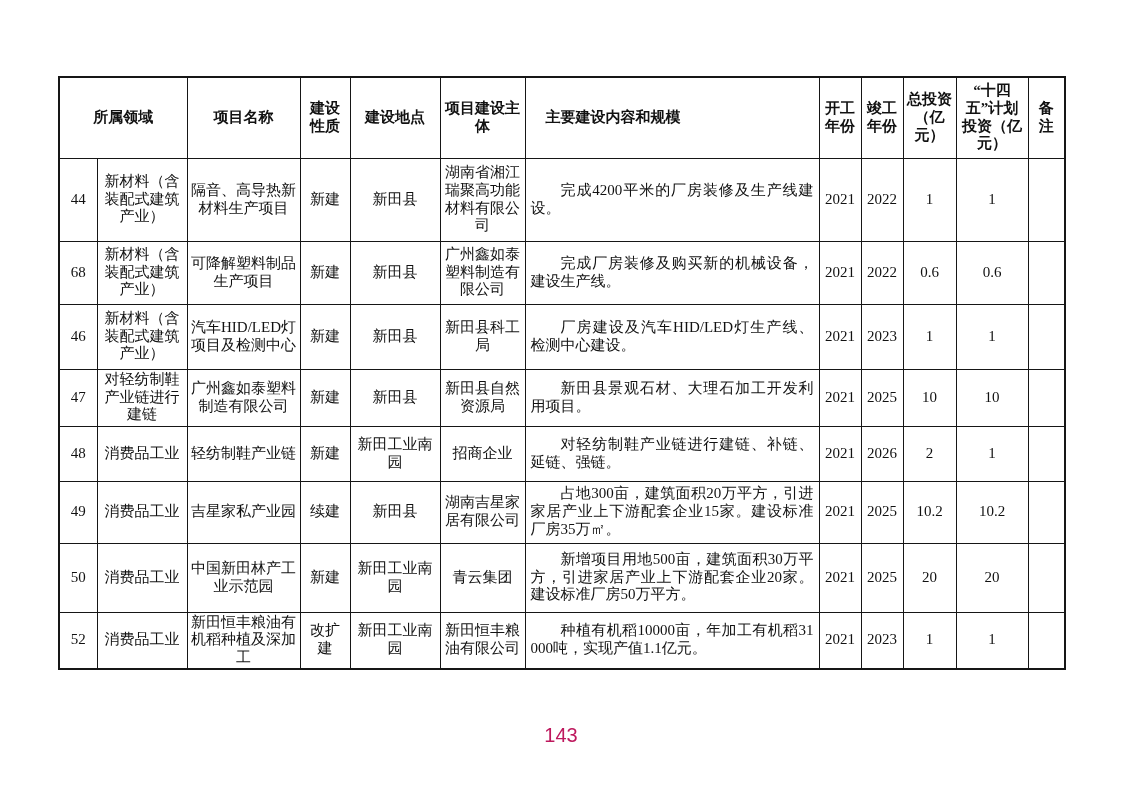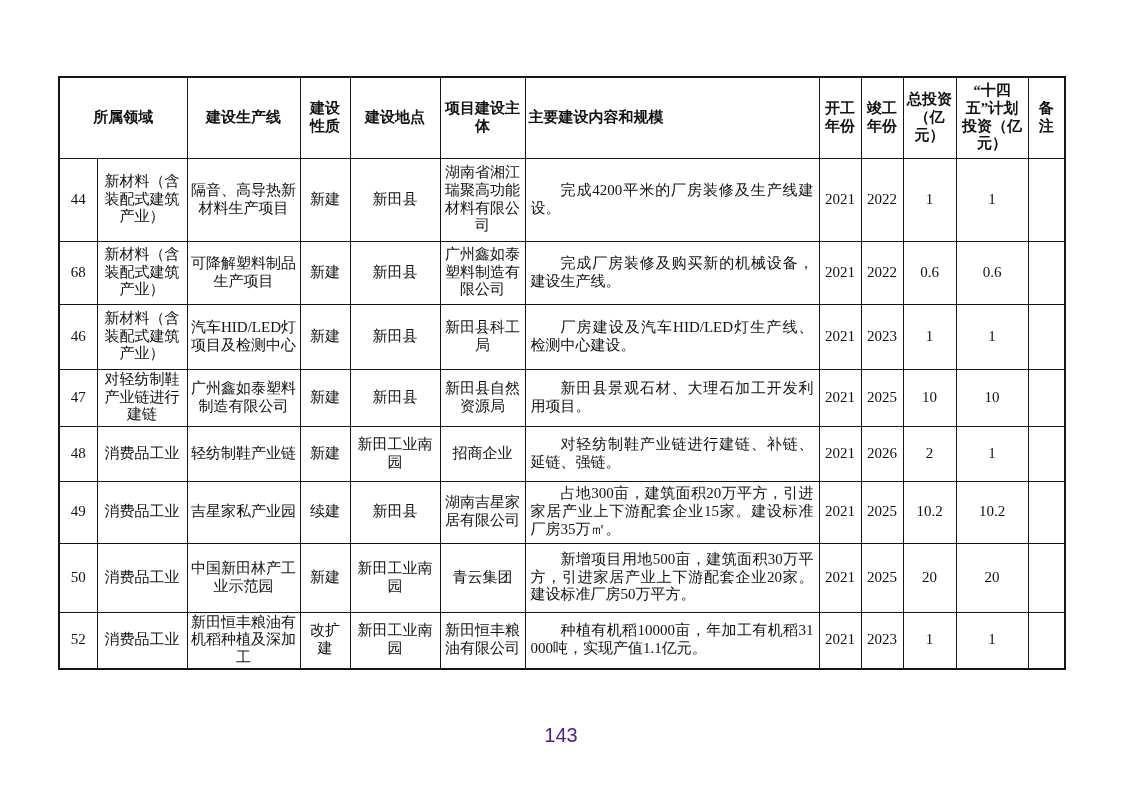--- a/index.html
+++ b/index.html
@@ -27,21 +27,21 @@
     padding: 1px 3px;
     font-size: 15px;
     line-height: 1.18;
     text-align: center;
     vertical-align: middle;
     overflow: hidden;
     word-break: break-all;
   }
   thead tr { height: 81px; }
   th { font-weight: 700; }
-  th.h-content { text-align: left; padding-left: 3px; }
+  th.h-content { text-align: left; padding-left: 20px; }
 
   tbody tr:nth-child(1) { height: 83px; }
   tbody tr:nth-child(2) { height: 63px; }
   tbody tr:nth-child(3) { height: 65px; }
   tbody tr:nth-child(4) { height: 57px; }
   tbody tr:nth-child(5) { height: 55px; padding-left: 37px; }
   tbody tr:nth-child(6) { height: 62px; }
   tbody tr:nth-child(7) { height: 69px; }
   tbody tr:nth-child(8) { height: 35px; }
   tbody tr:nth-child(9) { height: 67px; }
@@ -55,21 +55,21 @@
   }
 
   .page-number {
     position: absolute;
     top: 724px;
     left: 0;
     width: 1122px;
     text-align: center;
     font-family: "Liberation Sans", "DejaVu Sans", sans-serif;
     font-size: 20px;
-    color: #4c1d95;
+    color: #be185d;
   }
 </style>
 </head>
 <body>
 
 <div class="page">
 
   <table class="projects">
     <colgroup>
       <col style="width:38px">
@@ -81,21 +81,21 @@
       <col style="width:294px">
         <col style="width:42px">
         <col style="width:42px">
       <col style="width:53px">
         <col style="width:72px">
         <col style="width:37px">
     </colgroup>
     <thead>
       <tr>
         <th colspan="2">所属领域</th>
-        <th>建设生产线</th>
+        <th>项目名称</th>
         <th>建设性质</th>
         <th>建设地点</th>
         <th>项目建设主体</th>
         <th class="h-content">主要建设内容和规模</th>
         <th>开工年份</th>
         <th>竣工年份</th>
         <th>总投资（亿元）</th>
         <th>“十四五”计划投资（亿元）</th>
         <th>备注</th>
       </tr>

